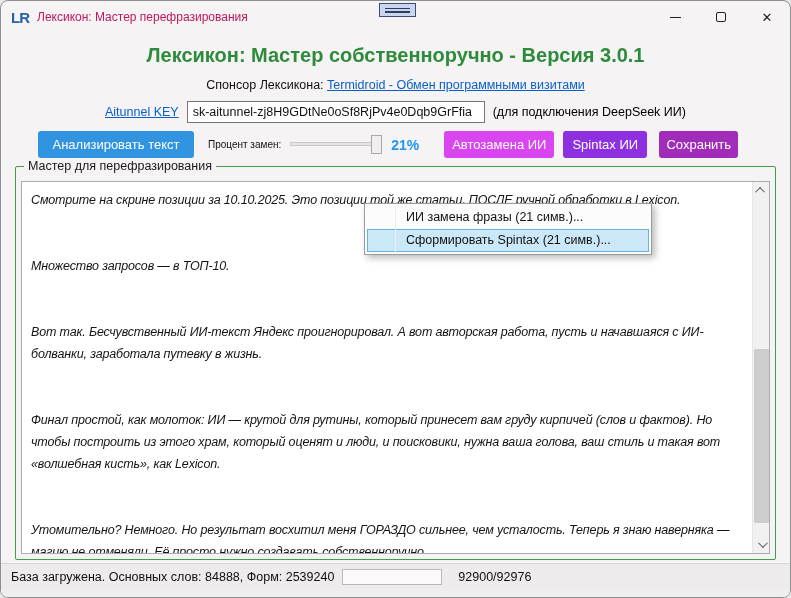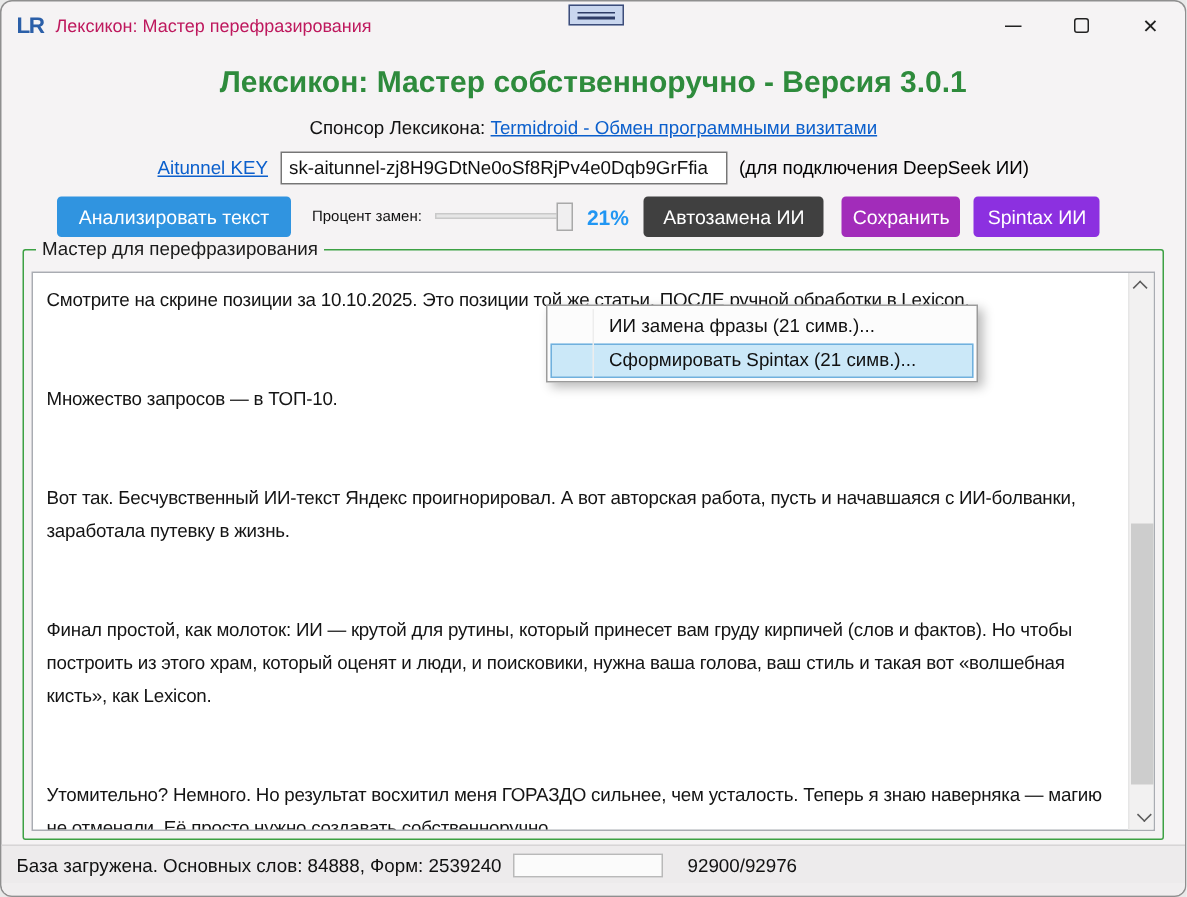--- a/index.html
+++ b/index.html
@@ -37,32 +37,32 @@
   .btn {
     border:none; border-radius:3px; color:#fff; font-family:"Liberation Sans", sans-serif;
     font-size:13px; height:27px; cursor:pointer;
   }
   .btn-analyze { background:#3094e0; width:156px; }
   .lbl-percent { font-weight:normal; font-size:10px; margin-left:14px; color:#111; }
   .slider { position:relative; width:92px; height:19px; margin-left:9px; }
   .slider .track { position:absolute; left:0; right:0; top:7px; height:4px; background:#e6e6e6; border:1px solid #c9c9c9; }
   .slider .thumb { position:absolute; right:0; top:0; width:11px; height:19px; background:#f0eff0; border:1px solid #a9a9a9; }
   .pct { color:#2196f3; font-weight:bold; font-size:14px; margin-left:9px; }
-  .btn-auto { background:#404040; width:120px; margin-left:10px; }
+  .btn-auto { background:#d946ef; width:110px; margin-left:25px; }
   .btn-spintax { background:#8c30e0; width:84px; margin-left:9px; }
   .btn-save { background:#a22cba; width:79px; margin-left:12px; }
   
   .groupbox {
     position:absolute; left:14px; right:14px; top:158px; height:401px;
     border:1px solid #3da144; border-radius:2px; background:#f5f3f4;
   }
   .groupbox legend { margin-left:8px; padding:0 4px; font-size:12.5px; color:#1a1a1a; }
   .textarea {
     position:absolute; left:5px; right:5px; top:8px; bottom:5px;
-    background:#fff; border:1px solid #a9acb2; display:flex;
+    background:#fff; border:1px solid #a9acb2; display:flex;font-style:italic;
   }
   .text-content {
     flex:1; padding:7px 9px; font-size:12.5px; line-height:22px; color:#141414;
     letter-spacing:-0.15px; white-space:pre-wrap; overflow:hidden;
   }
   .scrollbar { position:relative; width:17px; background:#f2f1f1; border-left:1px solid #e6e6e6; }
   .scroll-arrow { position:absolute; left:0; width:17px; height:17px; display:flex; align-items:center; justify-content:center; }
   .scroll-arrow.up { top:0; } .scroll-arrow.down { bottom:0; }
   .chev { width:7px; height:7px; border-left:1px solid #5a5a5a; border-top:1px solid #5a5a5a; }
   .chev.up { transform:rotate(45deg) translateY(2px); }
@@ -133,22 +133,22 @@
 
   <div class="toolbar">
     <button class="btn btn-analyze">Анализировать текст</button>
     <span class="lbl-percent">Процент замен:</span>
     <div class="slider">
       <div class="track"></div>
       <div class="thumb"></div>
     </div>
     <span class="pct">21%</span>
     <button class="btn btn-auto">Автозамена ИИ</button>
+    <button class="btn btn-spintax">Spintax ИИ</button>
     <button class="btn btn-save">Сохранить</button>
-    <button class="btn btn-spintax">Spintax ИИ</button>
   </div>
 
   <fieldset class="groupbox">
     <legend>Мастер для перефразирования</legend>
     <div class="textarea">
       <div class="text-content">Смотрите на скрине позиции за 10.10.2025. Это позиции той же статьи, ПОСЛЕ ручной обработки в Lexicon.
 
 
 Множество запросов — в ТОП-10.
 

